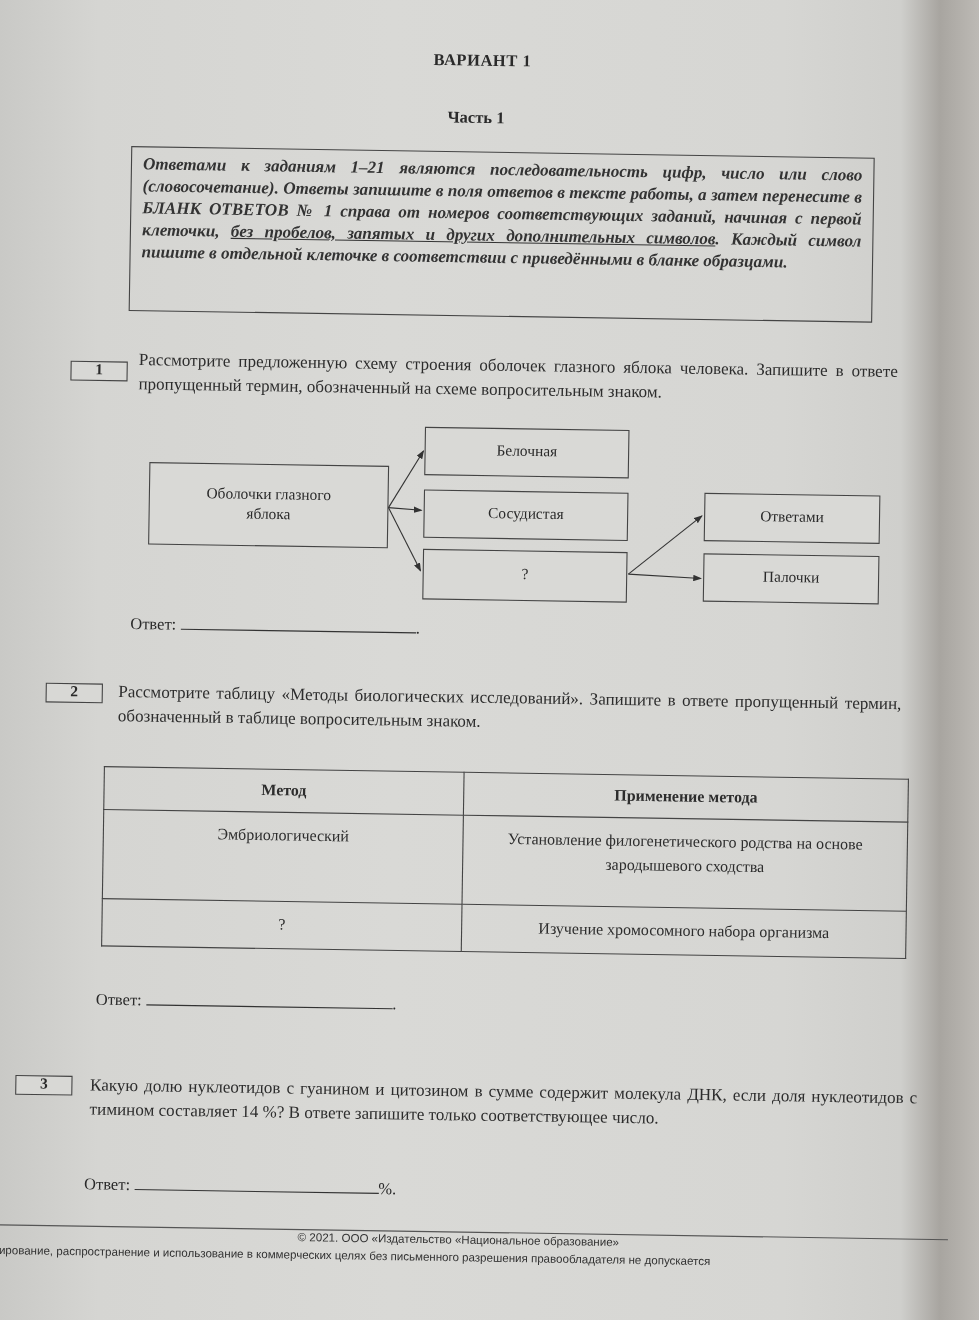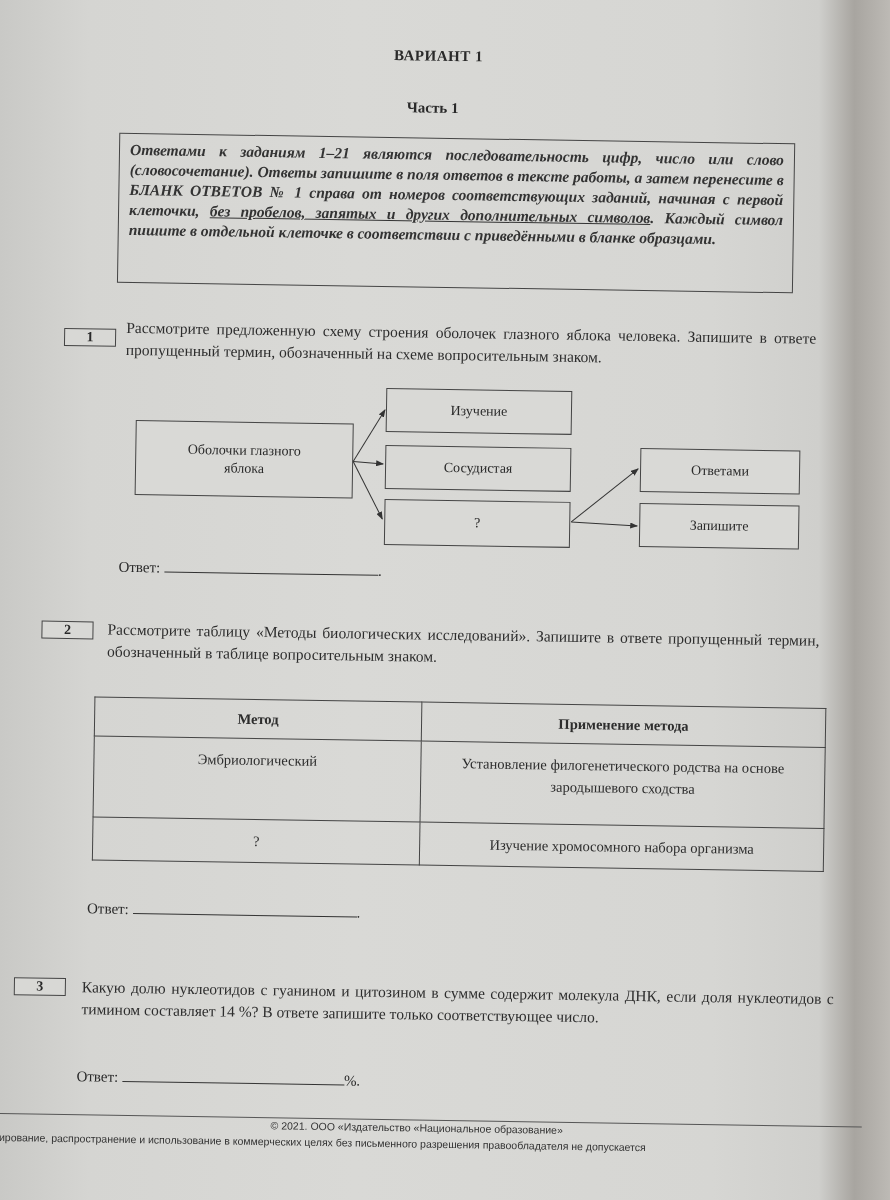--- a/index.html
+++ b/index.html
@@ -47,33 +47,33 @@
   </div>
 
   <div class="abs qnum" style="left:60px; top:334px;">1</div>
   <div class="abs qtext" style="left:122px; top:322px; width:690px;">Рассмотрите предложенную схему строения оболочек глазного яблока человека. Запишите в ответе пропущенный термин, обозначенный на схеме вопросительным знаком.</div>
 
   <div class="abs" style="left:0; top:0;">
     <div class="abs box" style="left:133px; top:425px; width:218px; height:75px;">
       <span style="width:120px;">Оболочки глазного яблока</span>
     </div>
     <div class="abs box" style="left:383px; top:389px; width:186px; height:44px;">
-      <span>Изучение</span>
+      <span>Белочная</span>
     </div>
     <div class="abs box" style="left:383px; top:446px; width:186px; height:44px;">
       <span>Сосудистая</span>
     </div>
     <div class="abs box" style="left:383px; top:500px; width:186px; height:46px;">
       <span>?</span>
     </div>
     <div class="abs box" style="left:638px; top:445px; width:160px; height:44px;">
       <span>Ответами</span>
     </div>
     <div class="abs box" style="left:638px; top:500px; width:160px; height:44px;">
-      <span>Запишите</span>
+      <span>Палочки</span>
     </div>
     <svg class="abs" style="left:0; top:0;" width="890" height="600">
       <defs>
         <marker id="ah" markerWidth="8" markerHeight="6" refX="7" refY="3" orient="auto">
           <path d="M0,0 L8,3 L0,6 z" fill="#333"></path>
         </marker>
       </defs>
       <g stroke="#333" stroke-width="1" fill="none" marker-end="url(#ah)">
         <line x1="351" y1="463" x2="382" y2="411"></line>
         <line x1="351" y1="463" x2="381" y2="465"></line>

